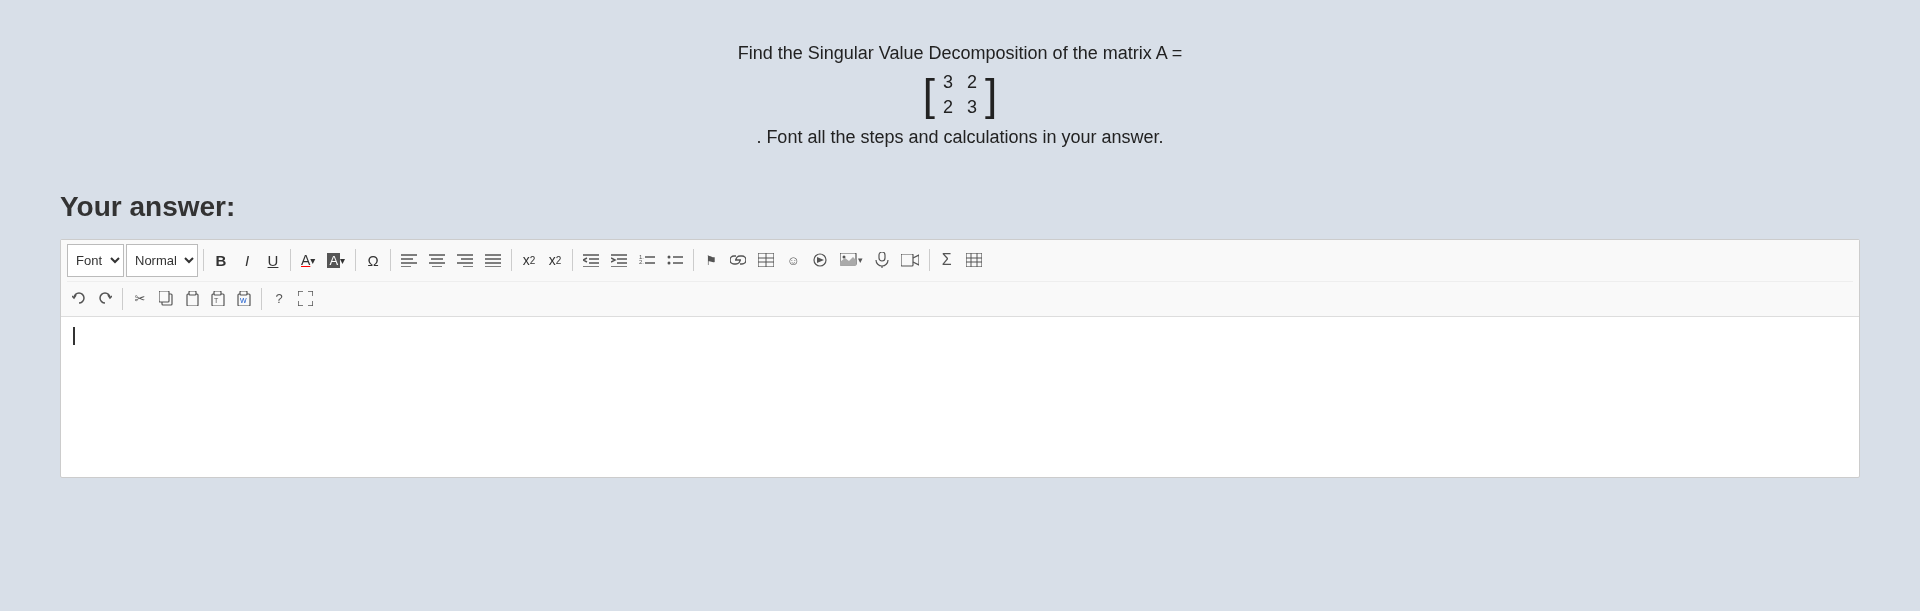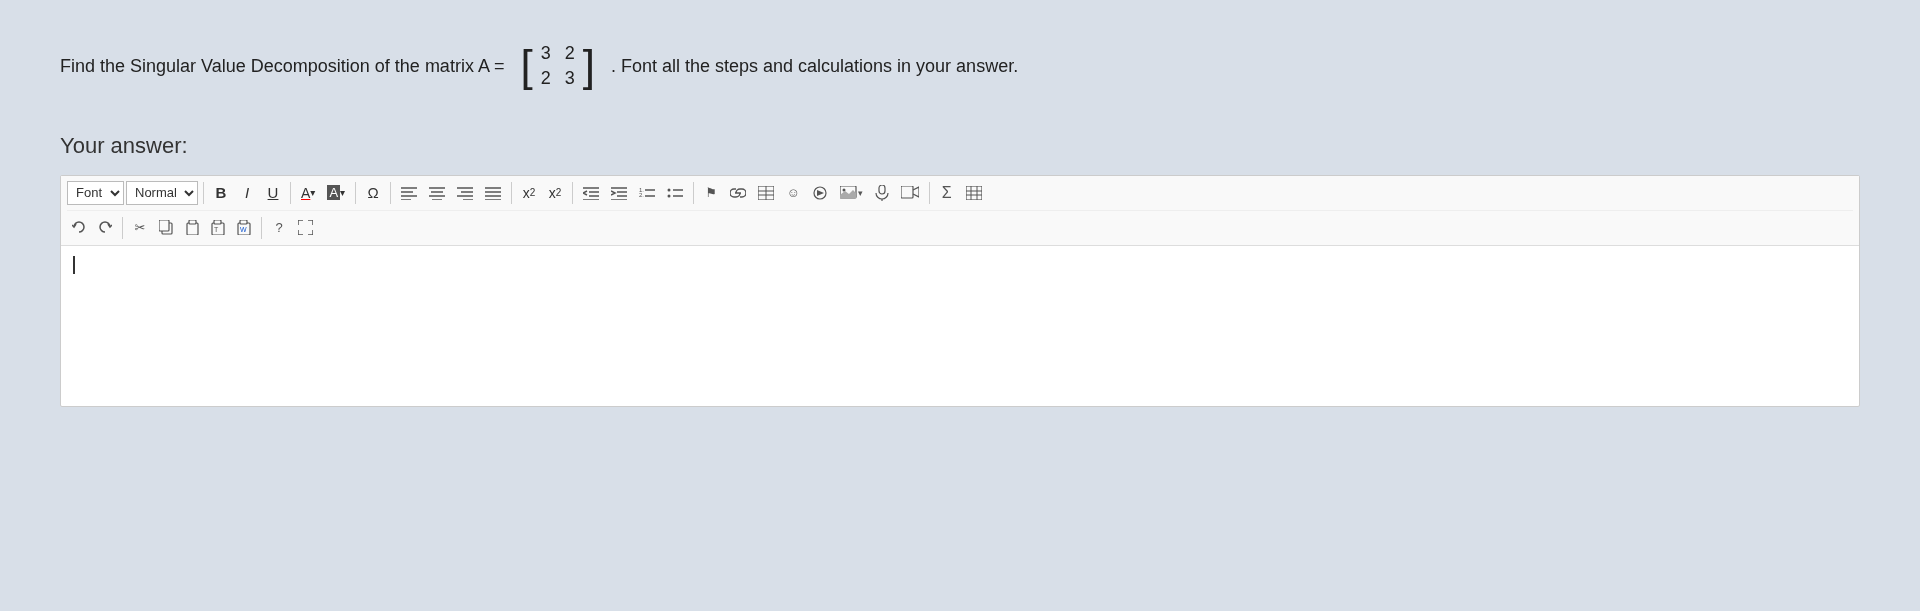--- a/index.html
+++ b/index.html
@@ -9,22 +9,23 @@
       min-height: 611px;
       padding: 40px 60px;
     }
     .question-area {
       font-size: 18px;
       color: #222;
       margin-bottom: 40px;
       display: flex;
       align-items: center;
       flex-wrap: wrap;
-      gap: 12px;
+      gap: 2px;
       line-height: 1.5;
+      flex-direction: column;
     }
     .matrix-container {
       display: inline-flex;
       align-items: center;
       position: relative;
       margin: 0 4px;
     }
     .matrix-bracket {
       font-size: 44px;
       font-weight: 100;
@@ -36,24 +37,24 @@
       grid-template-columns: 1fr 1fr;
       gap: 2px 14px;
       padding: 2px 8px;
       font-size: 18px;
       text-align: center;
     }
     .matrix-cell {
       line-height: 1.3;
     }
     .your-answer-label {
-      font-size: 22px;
+      font-size: 28px;
       color: #333;
       margin-bottom: 16px;
-      font-weight: 400;
+      font-weight: 700;
     }
     .editor-container {
       background: #fff;
       border: 1px solid #ccc;
       border-radius: 2px;
       min-height: 220px;
     }
     .toolbar {
       border-bottom: 1px solid #ddd;
       padding: 4px 6px;
@@ -76,21 +77,21 @@
     .toolbar-row2 {
       display: flex;
       align-items: center;
       gap: 2px;
     }
     .toolbar-select {
       border: 1px solid #bbb;
       background: #fff;
       font-size: 13px;
       padding: 2px 4px;
-      height: 24px;
+      height: 33px;
       cursor: pointer;
       color: #333;
     }
     .toolbar-sep {
       width: 1px;
       height: 22px;
       background: #ccc;
       margin: 0 3px;
     }
     .tb-btn {

